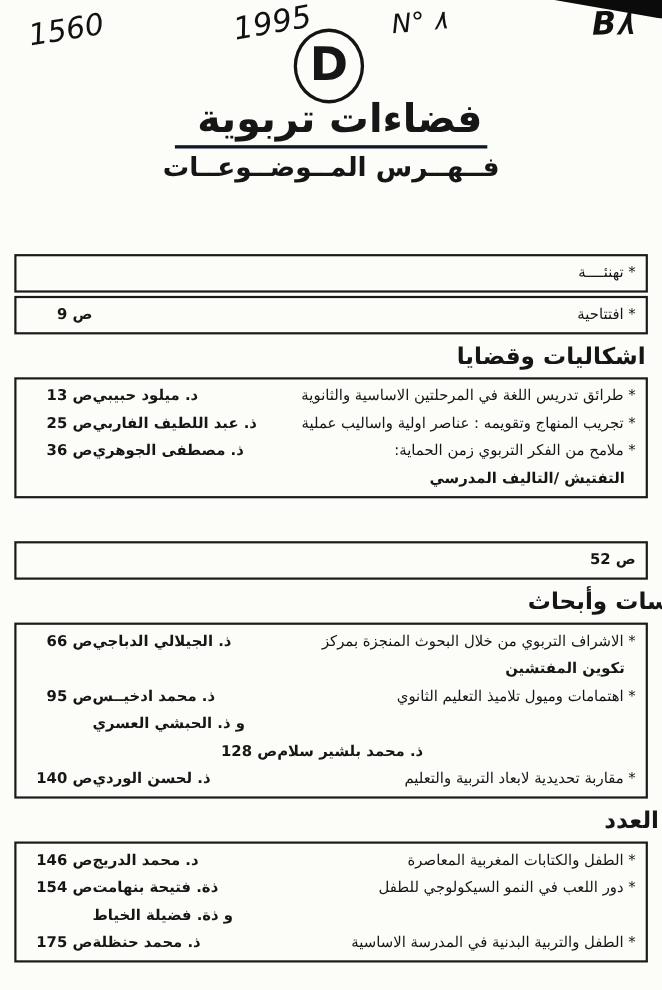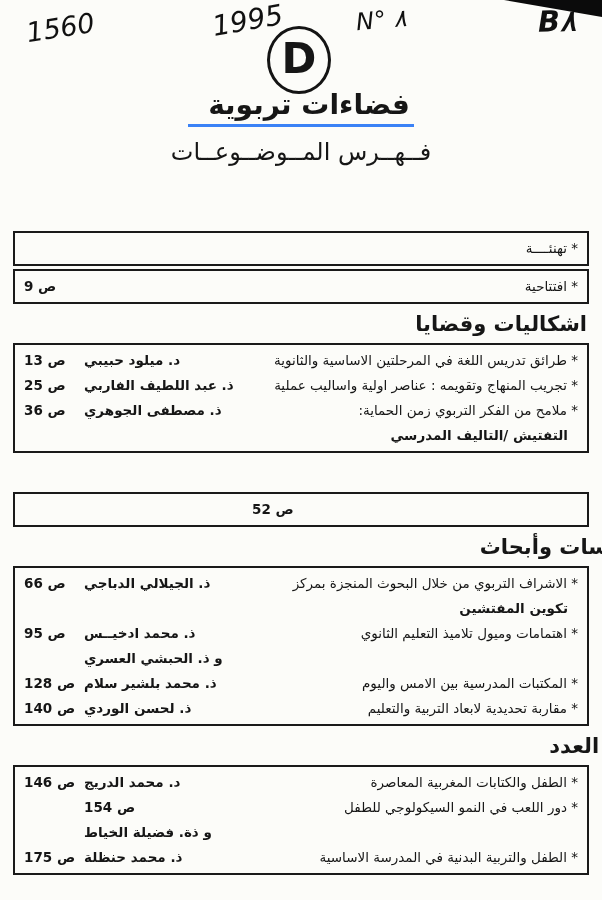--- a/index.html
+++ b/index.html
@@ -17,33 +17,33 @@
   .hw-year{left:212px;top:4px;font-size:28px;transform:rotate(-10deg);}
   .hw-issue{left:356px;top:6px;font-size:24px;transform:rotate(-5deg);}
   .hw-corner{left:538px;top:4px;font-size:29px;font-weight:700;transform:rotate(-2deg);}
   
   .logo{position:absolute;top:26px;left:267px;width:58px;height:62px;
     border:3.5px solid #141414;border-radius:50%;
     display:flex;align-items:center;justify-content:center;background:transparent;}
   .logo-letter{font-size:42px;font-weight:900;line-height:1;transform:translateY(-1px);}
   
   .journal-title{position:absolute;top:88px;left:0;width:100%;text-align:center;}
-  .jt-text{display:inline-block;font-size:28px;font-weight:800;letter-spacing:1px;
-    border-bottom:3px solid #3b82f6;padding:0 4px 3px 20px;}
+  .jt-text{display:inline-block;font-size:36px;font-weight:800;letter-spacing:1px;
+    border-bottom:3px solid #0f172a;padding:0 4px 3px 20px;}
   .toc-title{position:absolute;top:138px;left:0;width:100%;text-align:center;
-    font-size:24px;font-weight:400;letter-spacing:2px;}
+    font-size:24px;font-weight:700;letter-spacing:2px;}
   
   .content{position:absolute;top:231px;left:13px;width:576px;}
   .box{border:2px solid #1a1a1a;padding:3px 9px;box-sizing:border-box;}
   .box + .box{margin-top:3px;}
   .entry{display:grid;grid-template-columns:1fr 168px 60px;align-items:baseline;}
   .t{text-align:right;font-weight:400;font-size:13.5px;line-height:25px;white-space:nowrap;}
   .t.t2{padding-right:10px;font-weight:700;}
   .a{text-align:left;font-weight:700;font-size:13.5px;line-height:25px;white-space:nowrap;}
-  .p{text-align:left;font-weight:700;font-size:13.5px;line-height:25px;white-space:nowrap;}
+  .p{text-align:right;font-weight:700;font-size:13.5px;line-height:25px;white-space:nowrap;}
   .sec-h{position:relative;text-align:right;font-weight:800;font-size:21px;
     margin:7px 0 6px;line-height:26px;}
   .h-issues{left:-2px;}
   .h-hiwar{left:95px;}
   .h-studies{left:50px;}
   .h-file{left:64px;}
 </style>
 </head>
 <body>
 
@@ -131,40 +131,40 @@
         <span class="t">* اهتمامات وميول تلاميذ التعليم الثانوي</span>
         <span class="a">ذ. محمد ادخيــس</span>
         <span class="p">ص 95</span>
       </div>
       <div class="entry">
         <span class="t"></span>
         <span class="a">و ذ. الحبشي العسري</span>
         <span class="p"></span>
       </div>
       <div class="entry">
-        <span class="t">* المكتبات المدرسية بين الامس واليوم</span>
         <span class="a">ذ. محمد بلشير سلام</span>
         <span class="p">ص 128</span>
       </div>
       <div class="entry">
         <span class="t">* مقاربة تحديدية لابعاد التربية والتعليم</span>
         <span class="a">ذ. لحسن الوردي</span>
         <span class="p">ص 140</span>
       </div>
     </div>
 
     <div class="sec-h h-file">ملف العدد</div>
     <div class="box">
       <div class="entry">
         <span class="t">* الطفل والكتابات المغربية المعاصرة</span>
         <span class="a">د. محمد الدريج</span>
         <span class="p">ص 146</span>
       </div>
       <div class="entry">
         <span class="t">* دور اللعب في النمو السيكولوجي للطفل</span>
+        <span class="a">ذة. فتيحة بنهامت</span>
         <span class="p">ص 154</span>
       </div>
       <div class="entry">
         <span class="t"></span>
         <span class="a">و ذة. فضيلة الخياط</span>
         <span class="p"></span>
       </div>
       <div class="entry">
         <span class="t">* الطفل والتربية البدنية في المدرسة الاساسية</span>
         <span class="a">ذ. محمد حنظلة</span>

